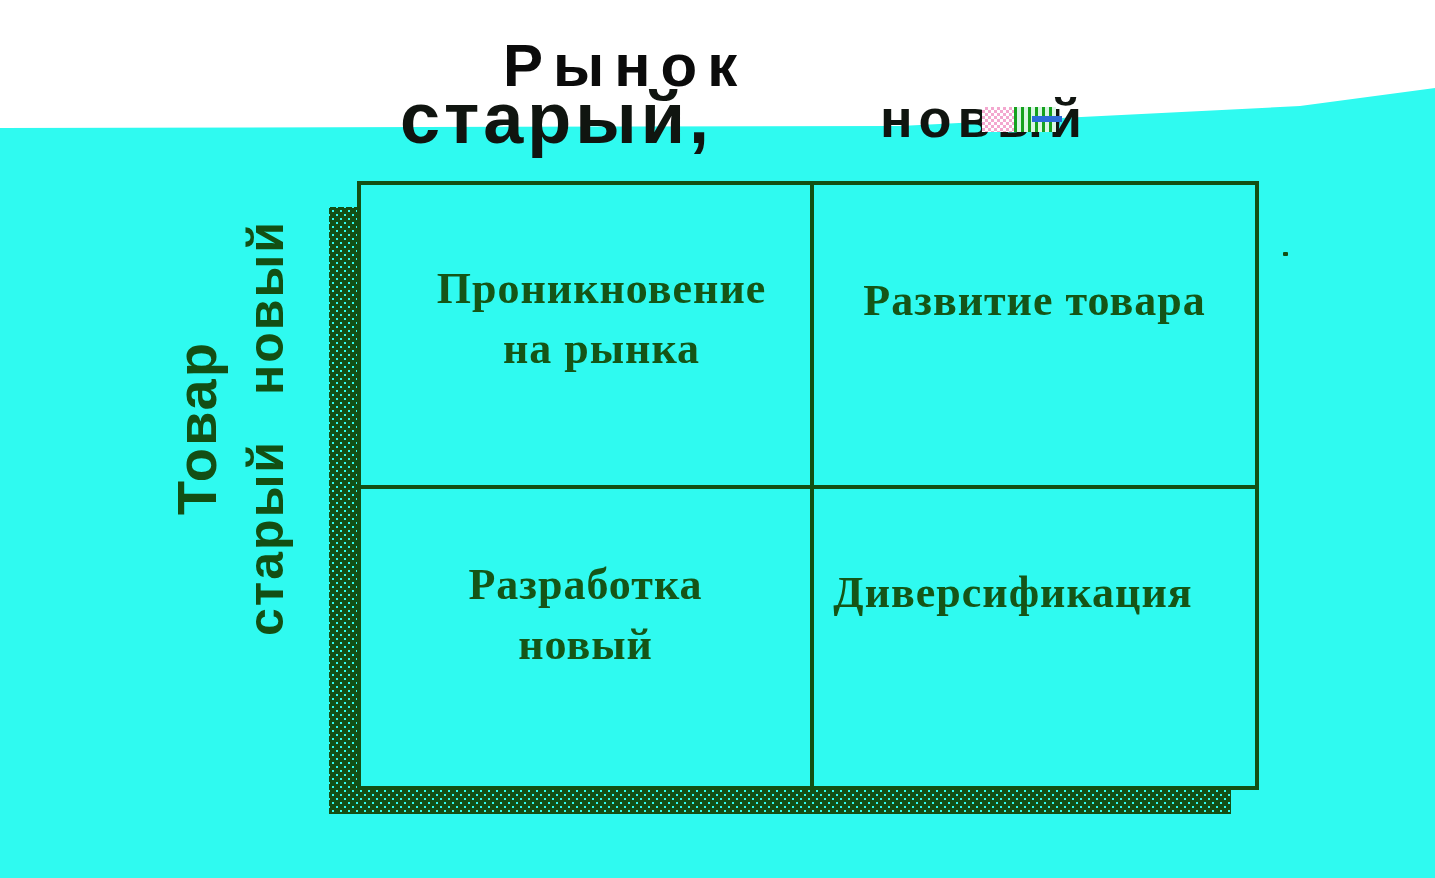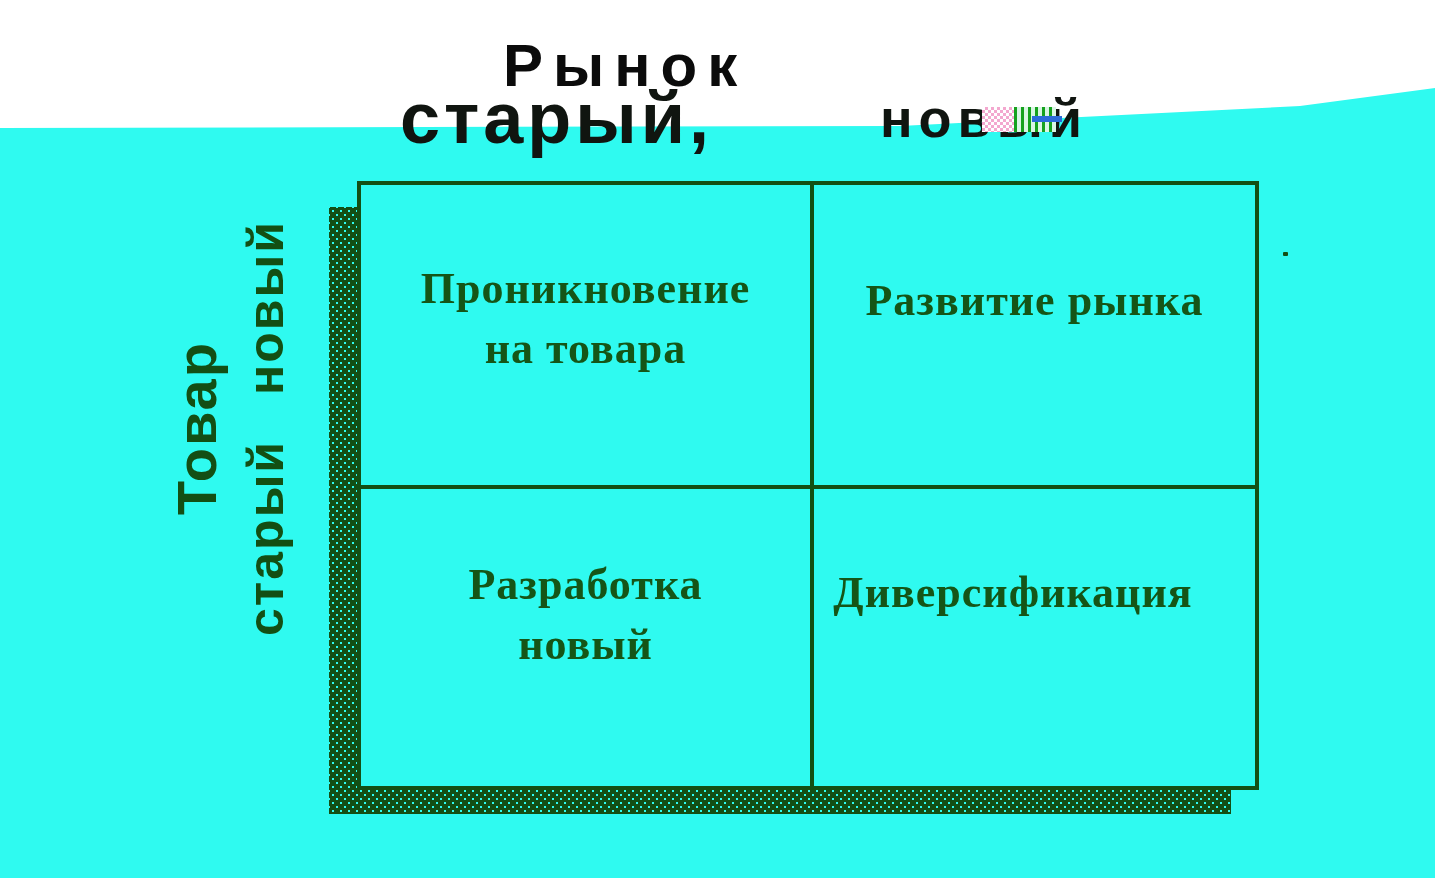--- a/index.html
+++ b/index.html
@@ -61,21 +61,21 @@
     position:absolute;left:357px;top:181px;width:894px;height:601px;
     border:4px solid var(--line);background:var(--background);z-index:2;
   }
   .div-v{position:absolute;left:449px;top:0;width:4px;height:100%;background:var(--line);}
   .div-h{position:absolute;left:0;top:300px;width:100%;height:4px;background:var(--line);}
   .cell-text{
     position:absolute;text-align:center;
     font-family:"Liberation Serif",serif;font-weight:bold;
     font-size:44px;line-height:60px;letter-spacing:1px;color:var(--cell_text);
   }
-  .ct-tl{left:0;width:449px;top:74px;}
+  .ct-tl{left:16px;width:449px;top:74px;}
   .ct-tr{left:453px;width:441px;top:86px;}
   .ct-bl{left:0;width:449px;top:370px;}
   .ct-br{left:453px;width:398px;top:378px;font-family:Liberation Serif, serif;}
   
   .art-checker{
     position:absolute;left:982px;top:107px;width:32px;height:25px;z-index:6;
     background:repeating-conic-gradient(var(--artifact_pink) 0% 25%,#ffffff 0% 50%);
     background-size:6px 6px;
   }
   .art-glitch{
@@ -98,25 +98,25 @@
   <div class="bg-cyan"></div>
 
   <div class="shadow"></div>
 
   <div class="matrix">
     <div class="div-v"></div>
     <div class="div-h"></div>
 
     <div class="cell-text ct-tl">
       <div>Проникновение</div>
-      <div>на товара</div>
+      <div>на рынка</div>
     </div>
 
     <div class="cell-text ct-tr">
-      <div>Развитие рынка</div>
+      <div>Развитие товара</div>
     </div>
 
     <div class="cell-text ct-bl">
       <div>Разработка</div>
       <div>новый</div>
     </div>
 
     <div class="cell-text ct-br">
       <div>Диверсификация</div>
     </div>

